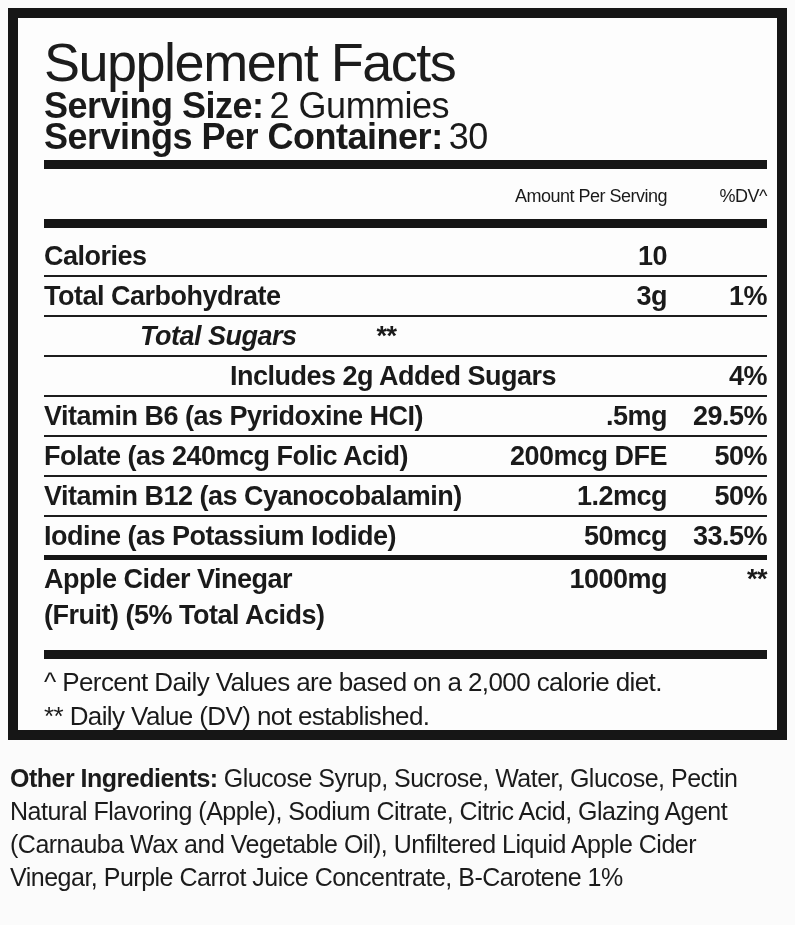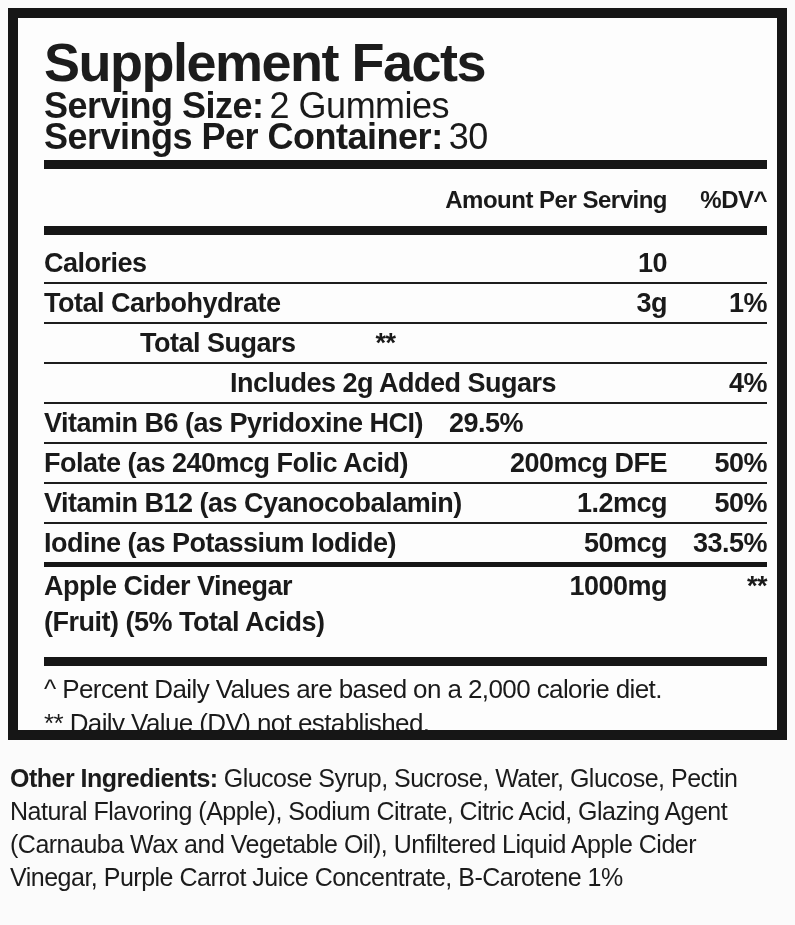--- a/index.html
+++ b/index.html
@@ -18,55 +18,55 @@
     border:10px solid #161616;
     height:732px;
     background:#fdfdfd;
     padding:0 10px 0 26px;
     box-sizing:border-box;
     overflow:hidden;
   }
   .title{
     margin-top:16px;
     font-size:54px;
-    font-weight:bold;
+    font-weight:normal;
     letter-spacing:-1.5px;
     line-height:56px;
     color:#1c1c1c;
     white-space:nowrap;
   }
   .serving-line{
     font-size:36px;
     line-height:31px;
     letter-spacing:-0.5px;
     white-space:nowrap;
   }
   .serving-line .lbl{font-weight:bold;margin-right:6px;}
   .bar{background:#161616;height:9px;margin-top:8px;}
 
   .header-row{
     display:flex;align-items:flex-start;
     padding:17px 0 4px 0;
-    font-weight:bold;font-size:24px;letter-spacing:-0.5px;
+    font-weight:normal;font-size:18px;letter-spacing:-0.5px;
   }
   .header-row .name{flex:0 0 auto;}
   .row .name{white-space:nowrap;letter-spacing:-0.5px;}
   .amt{flex:1;text-align:right;white-space:nowrap;letter-spacing:-0.5px;}
   .dv{width:100px;text-align:right;white-space:nowrap;letter-spacing:-0.5px;}
 
   .rows{margin-top:9px;}
   .row{
     display:flex;align-items:flex-end;
     font-size:27px;font-weight:bold;
     padding:5px 0 4px 0;
     line-height:29px;
   }
   .sep{border-top:2px solid #1d1d1d;}
   .sep.mid{border-top:5px solid #161616;}
-  .indent1{padding-left:96px;}
+  .indent1{padding-left:96px;font-style:italic;}
   .indent2{padding-left:186px;}
   .row.two-line{align-items:flex-start;}
   .row .name .line2{font-weight:bold;margin-top:7px;}
   .row.two-line{padding-bottom:12px;}
 
   .footnotes{
     padding-top:6px;
     font-size:26px;font-weight:normal;letter-spacing:-0.6px;
     line-height:34px;
     white-space:pre-line;
@@ -134,20 +134,21 @@
 
       <div class="row">
         <span class="name indent2">Includes 2g Added Sugars</span>
         <span class="amt"></span>
         <span class="dv">4%</span>
       </div>
       <div class="sep"></div>
 
       <div class="row">
         <span class="name">Vitamin B6 (as Pyridoxine HCI)</span>
+        <span class="amt">.5mg</span>
         <span class="dv">29.5%</span>
       </div>
       <div class="sep"></div>
 
       <div class="row">
         <span class="name">Folate (as 240mcg Folic Acid)</span>
         <span class="amt">200mcg DFE</span>
         <span class="dv">50%</span>
       </div>
       <div class="sep"></div>

